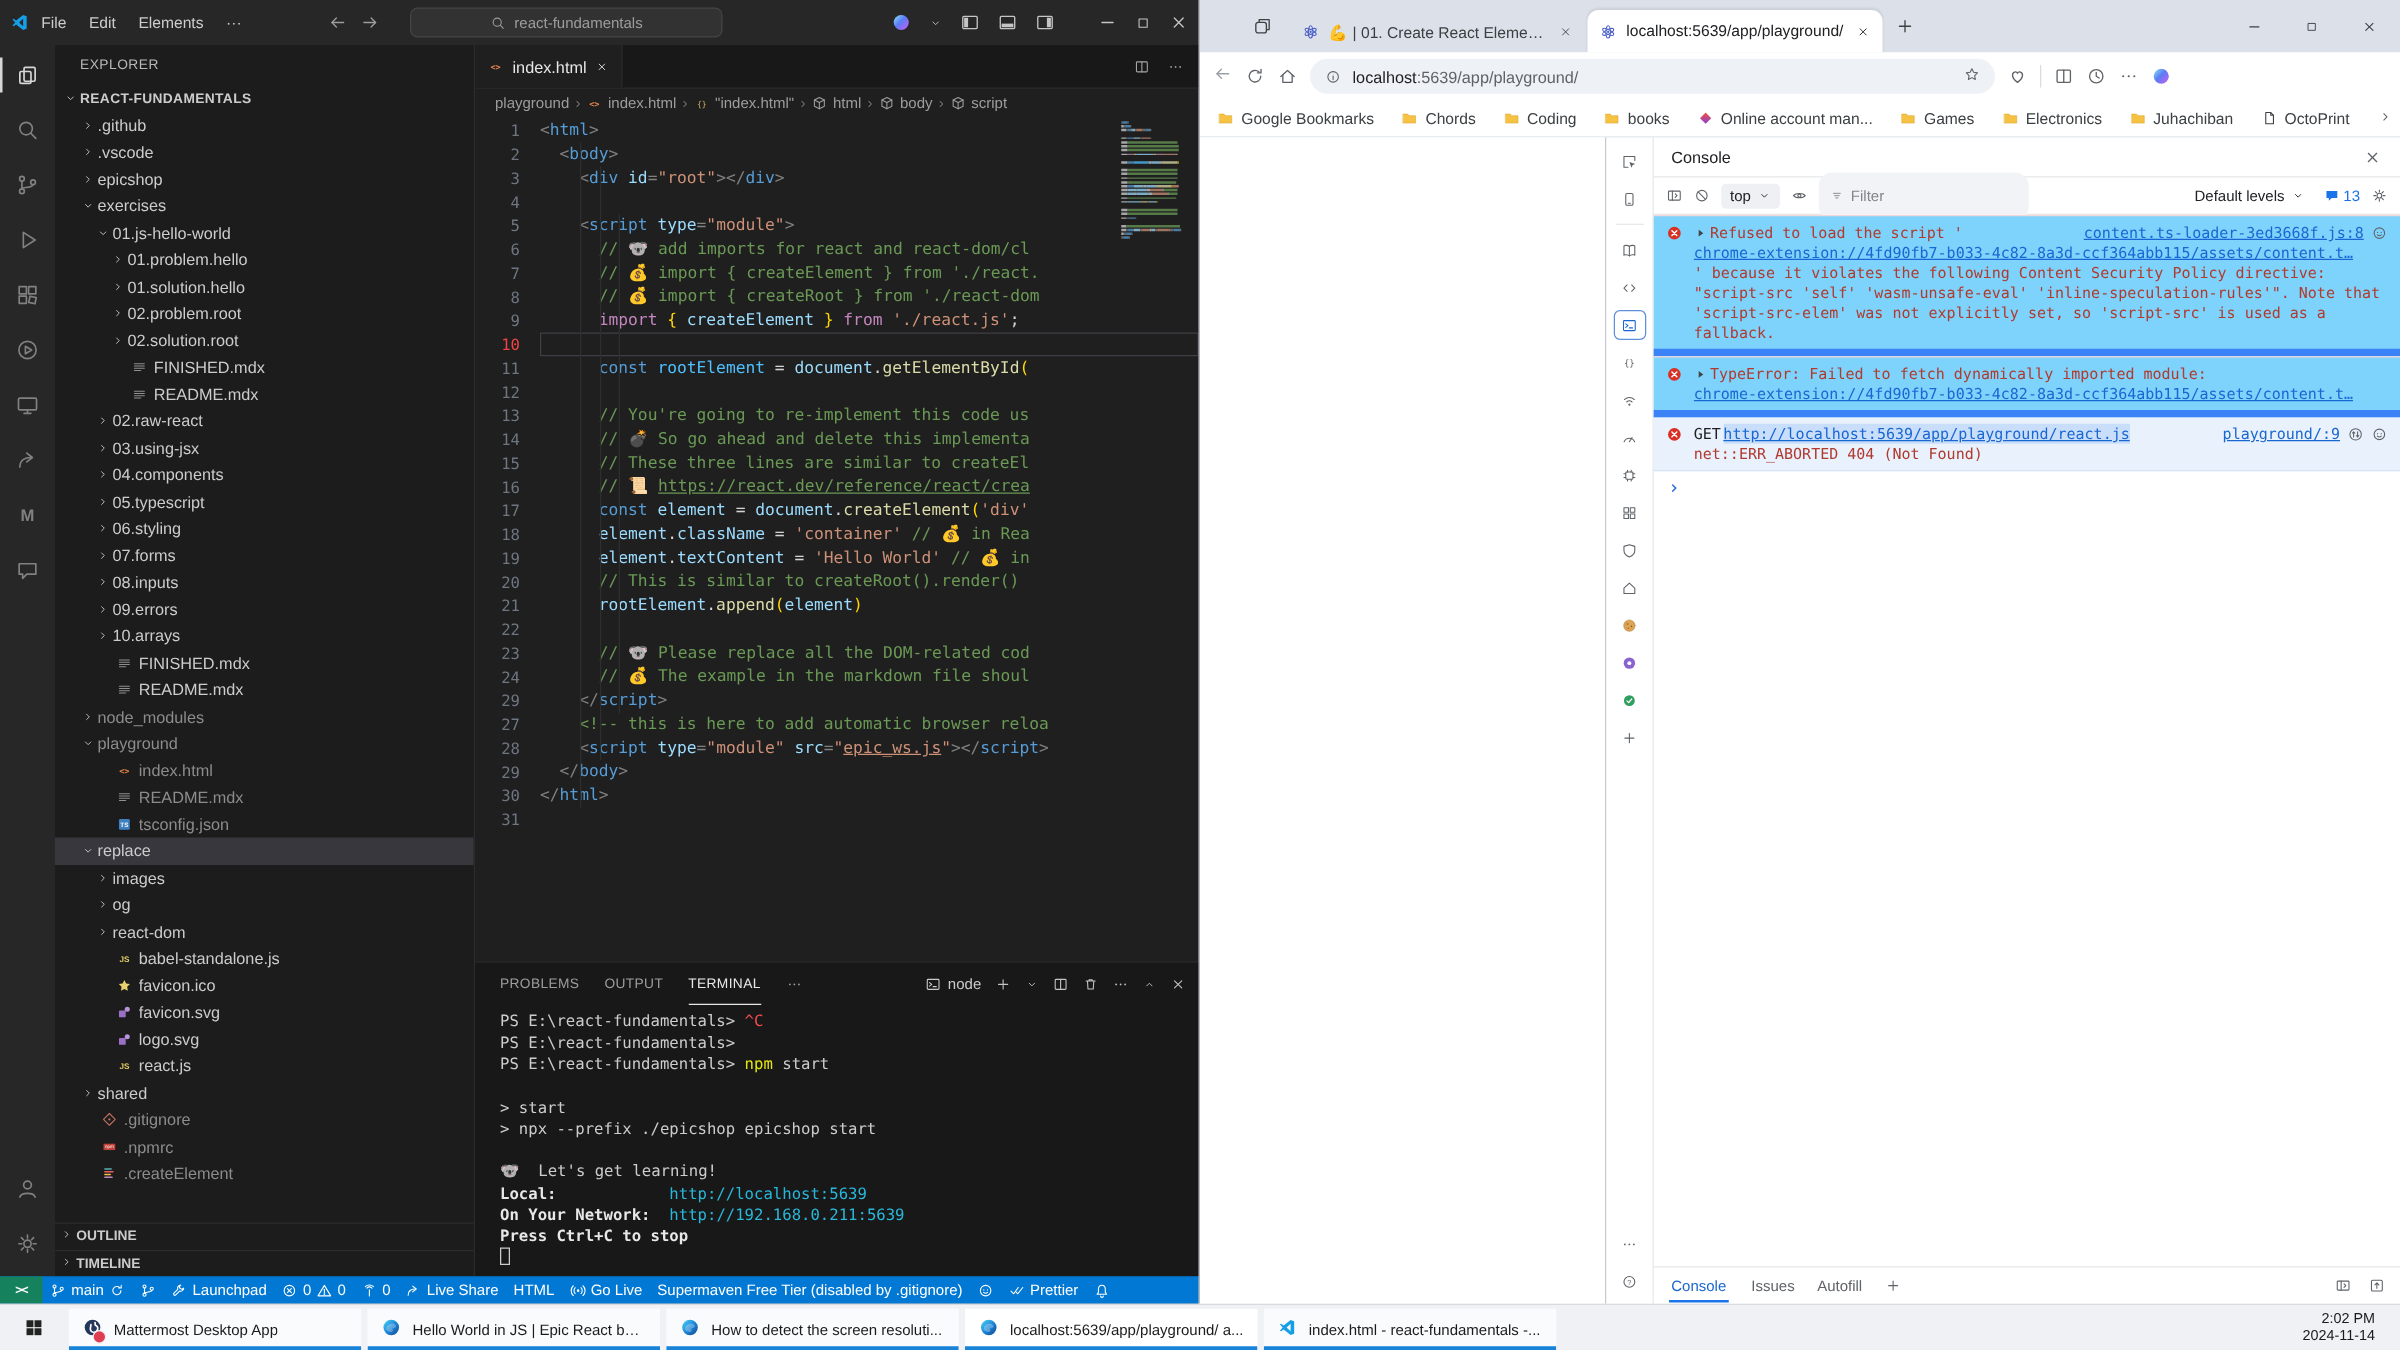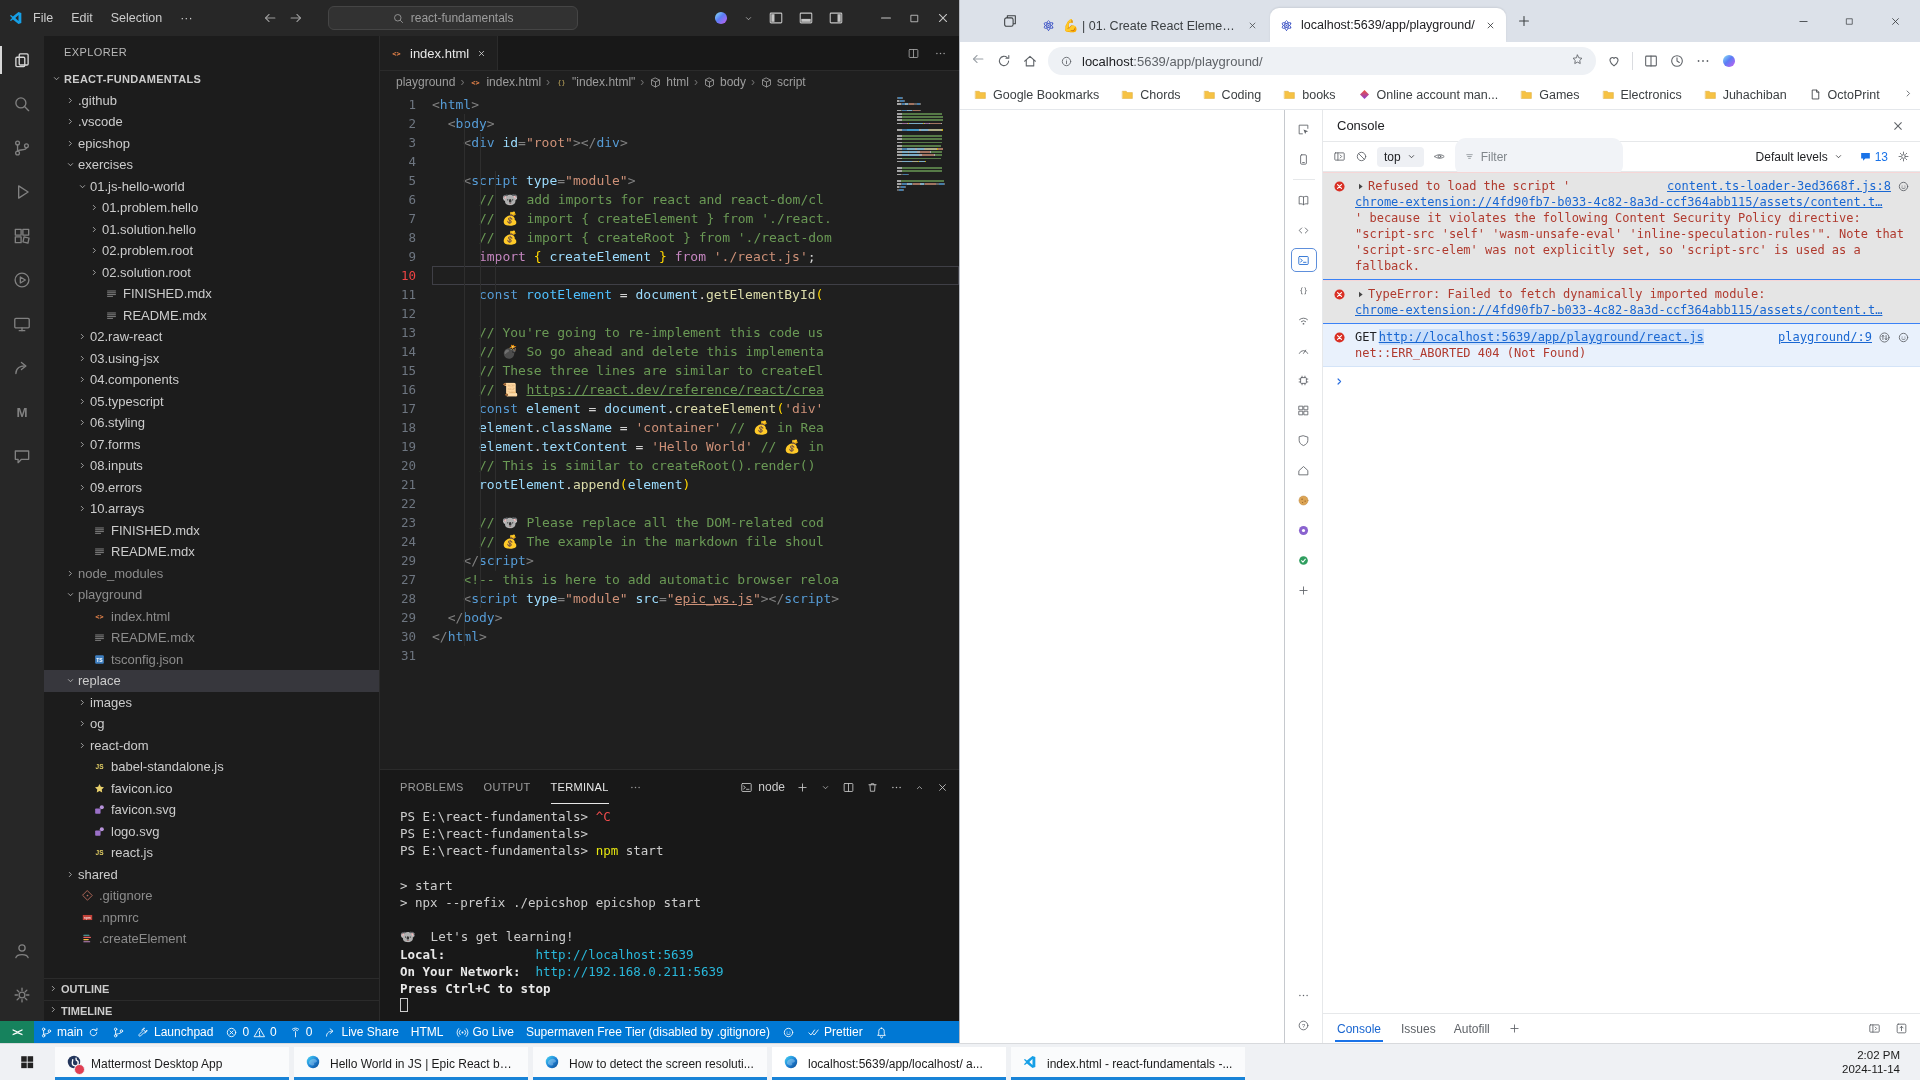--- a/index.html
+++ b/index.html
@@ -100,21 +100,21 @@
   .dt-header{height:32px;border-bottom:1px solid #e6e8ea;display:flex;align-items:center;padding:0 14px;font-size:13px;color:#202124;flex:none}
   .dt-header .close{margin-left:auto;color:#5f6368}
   .dt-toolbar{height:30px;border-bottom:1px solid #e6e8ea;display:flex;align-items:center;gap:9px;padding:0 10px;color:#5f6368;font-size:12px;flex:none}
   .dt-pill{background:#eef0f4;border-radius:4px;padding:3px 7px;display:flex;align-items:center;gap:5px;color:#202124}
   .dt-filter{background:#f1f3f7;border-radius:11px;height:38px;padding:0 9px;color:#80868b;display:flex;align-items:center;gap:6px;width:168px}
   .dt-levels{color:#202124;display:flex;align-items:center;gap:5px}
   .dt-count{color:#1a73e8;display:flex;align-items:center;gap:3px;margin-left:6px}
   .dt-messages{font:12px/16px "DejaVu Sans Mono",monospace;color:#202124;flex:none}
   .dt-msg{position:relative;padding:5px 10px 5px 32px}
   .dt-msg .erricon{position:absolute;left:10px;top:7px}
-  .dt-msg.error{background:#e5e5e5;border-top:1px solid #f6d6d6;border-bottom:1px solid #3b82f6;color:#b03a2e}
+  .dt-msg.error{background:#7dd3fc;border-top:1px solid #f6d6d6;border-bottom:6px solid #3b82f6;color:#b03a2e}
   .dt-msg.network{background:#e9f1fc;border-bottom:1px solid #d4e4f8;color:#b03a2e}
   .dt-row1{display:flex;align-items:flex-start;gap:4px}
   .dt-row1 .main{flex:1;min-width:0;display:flex;gap:2px;align-items:center}
   .dt-meta{margin-left:10px;display:flex;align-items:center;gap:6px;flex:none;color:#5f6368}
   .dt-link{color:#1967d2;text-decoration:underline}
   .dt-link.selbg{background:#c9defa}
   .dt-bodyline{white-space:nowrap;overflow:hidden;text-overflow:ellipsis}
   .dt-bodytext{white-space:normal;word-break:break-word}
   .dt-msg.network .getword{color:#202124}
   .dt-prompt{padding:7px 10px;color:#2b6fdf}
@@ -142,21 +142,21 @@
   <section class="vscode">
     <div class="vs-titlebar">
       <span class="ic" id="vs-logo">
           <svg viewBox="0 0 18 18" fill="none">
             <path fill="#169fe6" stroke="none" d="M11.8 2.2L15 3.4v11.2l-3.2 1.2-6.3-5.1-2.2 1.7-1.1-.8L4.7 9 2.2 6.4l1.1-.8 2.2 1.7zM11.8 5.7L8.2 9l3.6 3.3z"></path>
           </svg>
         </span>
       <nav id="vs-menus" style="display:flex">
           <span class="vs-menu">File</span>
           <span class="vs-menu">Edit</span>
-          <span class="vs-menu">Selection</span>
+          <span class="vs-menu">Elements</span>
           <span class="vs-menu">···</span>
         </nav>
       <div class="vs-navarrows">
         <span class="ic" id="vs-back">
             <svg viewBox="0 0 18 18" fill="none" stroke="currentColor" stroke-width="1.2" stroke-linecap="round" stroke-linejoin="round">
               <line x1="14.5" y1="9" x2="4" y2="9"></line>
               <polyline points="8,5 4,9 8,13"></polyline>
             </svg>
           </span>
         <span class="ic" id="vs-fwd">
@@ -1936,21 +1936,21 @@
                 <linearGradient id="g8" x1="0" y1="0" x2="1" y2="1">
                   <stop offset="0" stop-color="#4ad7f7"></stop>
                   <stop offset=".55" stop-color="#1b7fd4"></stop>
                   <stop offset="1" stop-color="#114a8b"></stop>
                 </linearGradient>
               </defs>
               <circle cx="9" cy="9" r="7" fill="url(#g8)" stroke="none"></circle>
               <path d="M4.5 11a5 5 0 019-3.5c0 1.8-1.8 2.3-3.6 2.3 2.2 2.7-1.8 5-5.4 1.2z" fill="#fff" opacity=".28" stroke="none"></path>
             </svg>
           </span></span>
-        <span class="label">localhost:5639/app/localhost/ a...</span>
+        <span class="label">localhost:5639/app/playground/ a...</span>
       </div>
       <div class="tb-btn">
         <span class=""><span class="ic ">
             <svg viewBox="0 0 18 18" fill="none" stroke="currentColor" stroke-width="1.2" stroke-linecap="round" stroke-linejoin="round">
               <path fill="#169fe6" stroke="none" d="M11.8 2.2L15 3.4v11.2l-3.2 1.2-6.3-5.1-2.2 1.7-1.1-.8L4.7 9 2.2 6.4l1.1-.8 2.2 1.7zM11.8 5.7L8.2 9l3.6 3.3z"></path>
             </svg>
           </span></span>
         <span class="label">index.html - react-fundamentals -...</span>
       </div>
       <div class="tb-clock">

